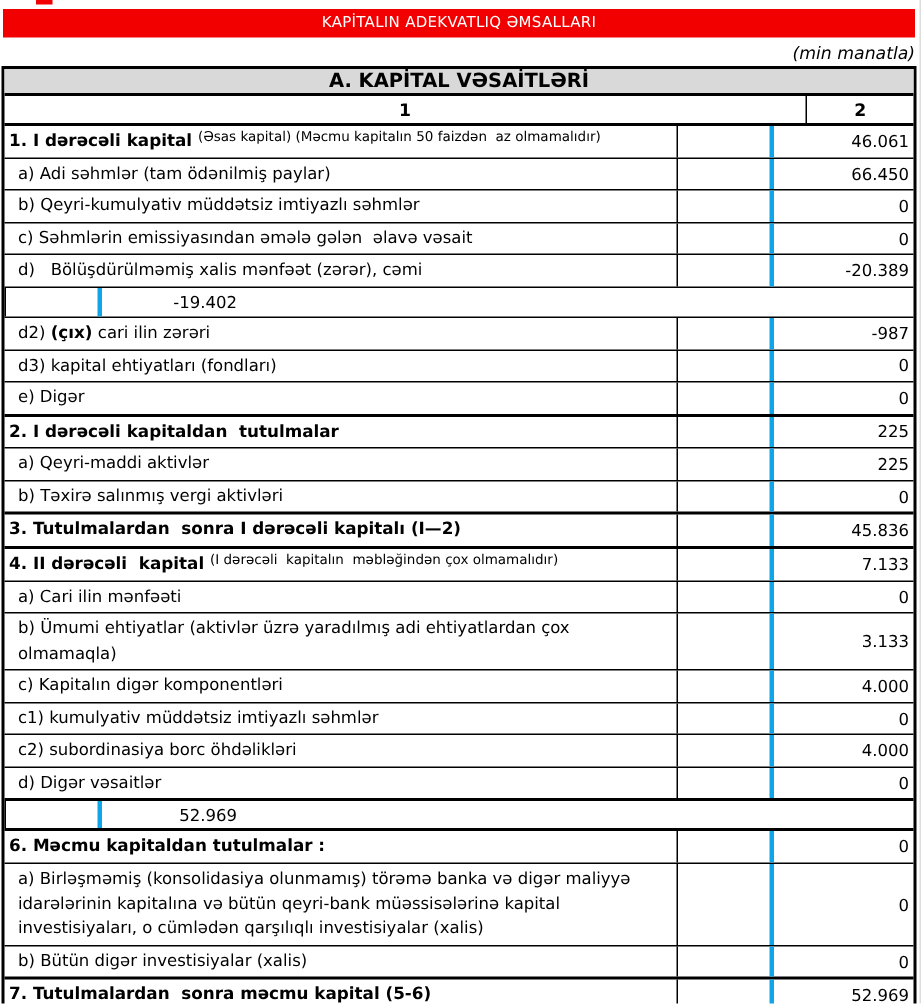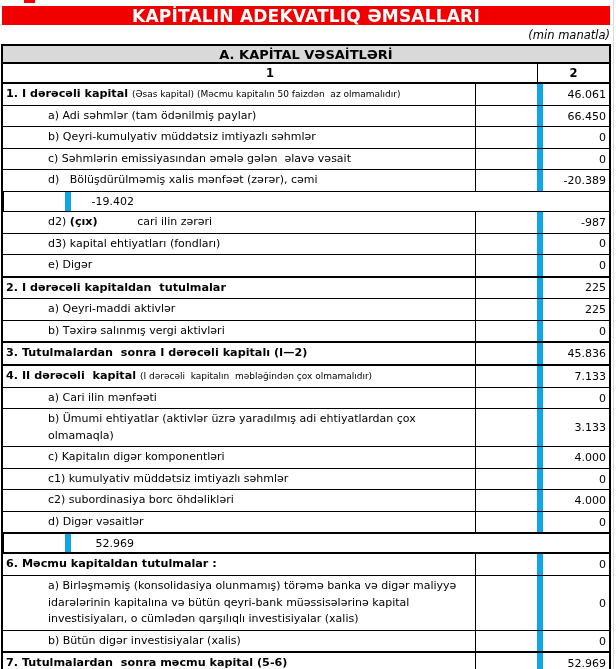--- a/index.html
+++ b/index.html
@@ -15,21 +15,21 @@
   .gridline-v {
     position: absolute; left: 613px; top: 0;
     width: 1px; height: 669px; background: #dcdcdc;
   }
   .artifact-red {
     position: absolute; left: 24px; top: 0;
     width: 11px; height: 3px; background: #f20000;
   }
   .banner {
     position: absolute; left: 2px; top: 6px; width: 608px; height: 19px;
-    color: #fff; font-weight: bold; font-size: 17px; letter-spacing: .2px;
+    color: #fff; font-weight: normal; font-size: 10px; letter-spacing: .2px;
     display: flex; align-items: center; justify-content: center;
   }
   .units {
     position: absolute; left: 2px; top: 26px; width: 608px; height: 17px;
     font-style: italic; font-size: 11.5px;
     display: flex; align-items: center; justify-content: flex-end;
   }
   .table {
     position: absolute; left: 1px; top: 44px; width: 610px;
     border: 2px solid #000; background: #fff;
@@ -44,30 +44,30 @@
     border-bottom: 2px solid #000;
   }
   .colhdr-1 { flex: 1; display: flex; align-items: center; justify-content: center; }
   .colhdr-2 { width: 72px; border-left: 1px solid #000;
               display: flex; align-items: center; justify-content: center; }
   .row { display: flex; align-items: stretch; border-top: 1px solid #000; min-height: 20px; }
   .row:first-child { border-top: none; }
   .row.thick { border-top: 2px solid #000; }
   .lbl {
     flex: 1; padding: 2px 4px 2px 3px; font-size: 11px; line-height: 1.5;
-    display: flex; align-items: center; flex-wrap: wrap;
+    display: flex; align-items: flex-start; flex-wrap: wrap;
   }
   .lbl.indent { padding-left: 9px; }
   .lbl span { white-space: pre-wrap; }
   .seg-bold { font-weight: bold; font-size: 11.2px; }
-  .seg-normal { font-weight: normal; margin-left: 36px; }
+  .seg-normal { font-weight: normal; }
   .seg-small { font-size: 9px; }
   .mid { width: 62px; border-left: 1px solid #000; }
   .val {
-    width: 72px; border-left: 6px solid #0ea5e9; font-size: 11px;
+    width: 96px; border-left: 3px solid #0ea5e9; font-size: 11px;
     display: flex; align-items: center; justify-content: flex-end;
     padding-right: 3px;
   }
 </style>
 </head>
 <body>
 
 <div class="page">
   <div class="gridline-v"></div>
   <div class="artifact-red" style="background: rgb(242, 0, 0);"></div>

